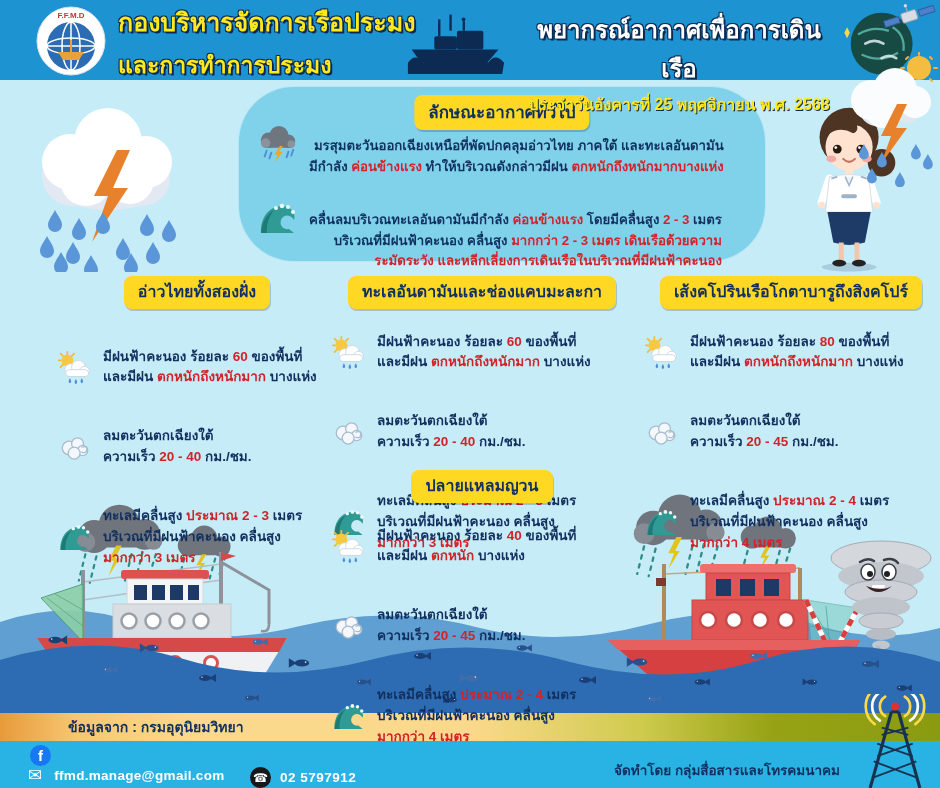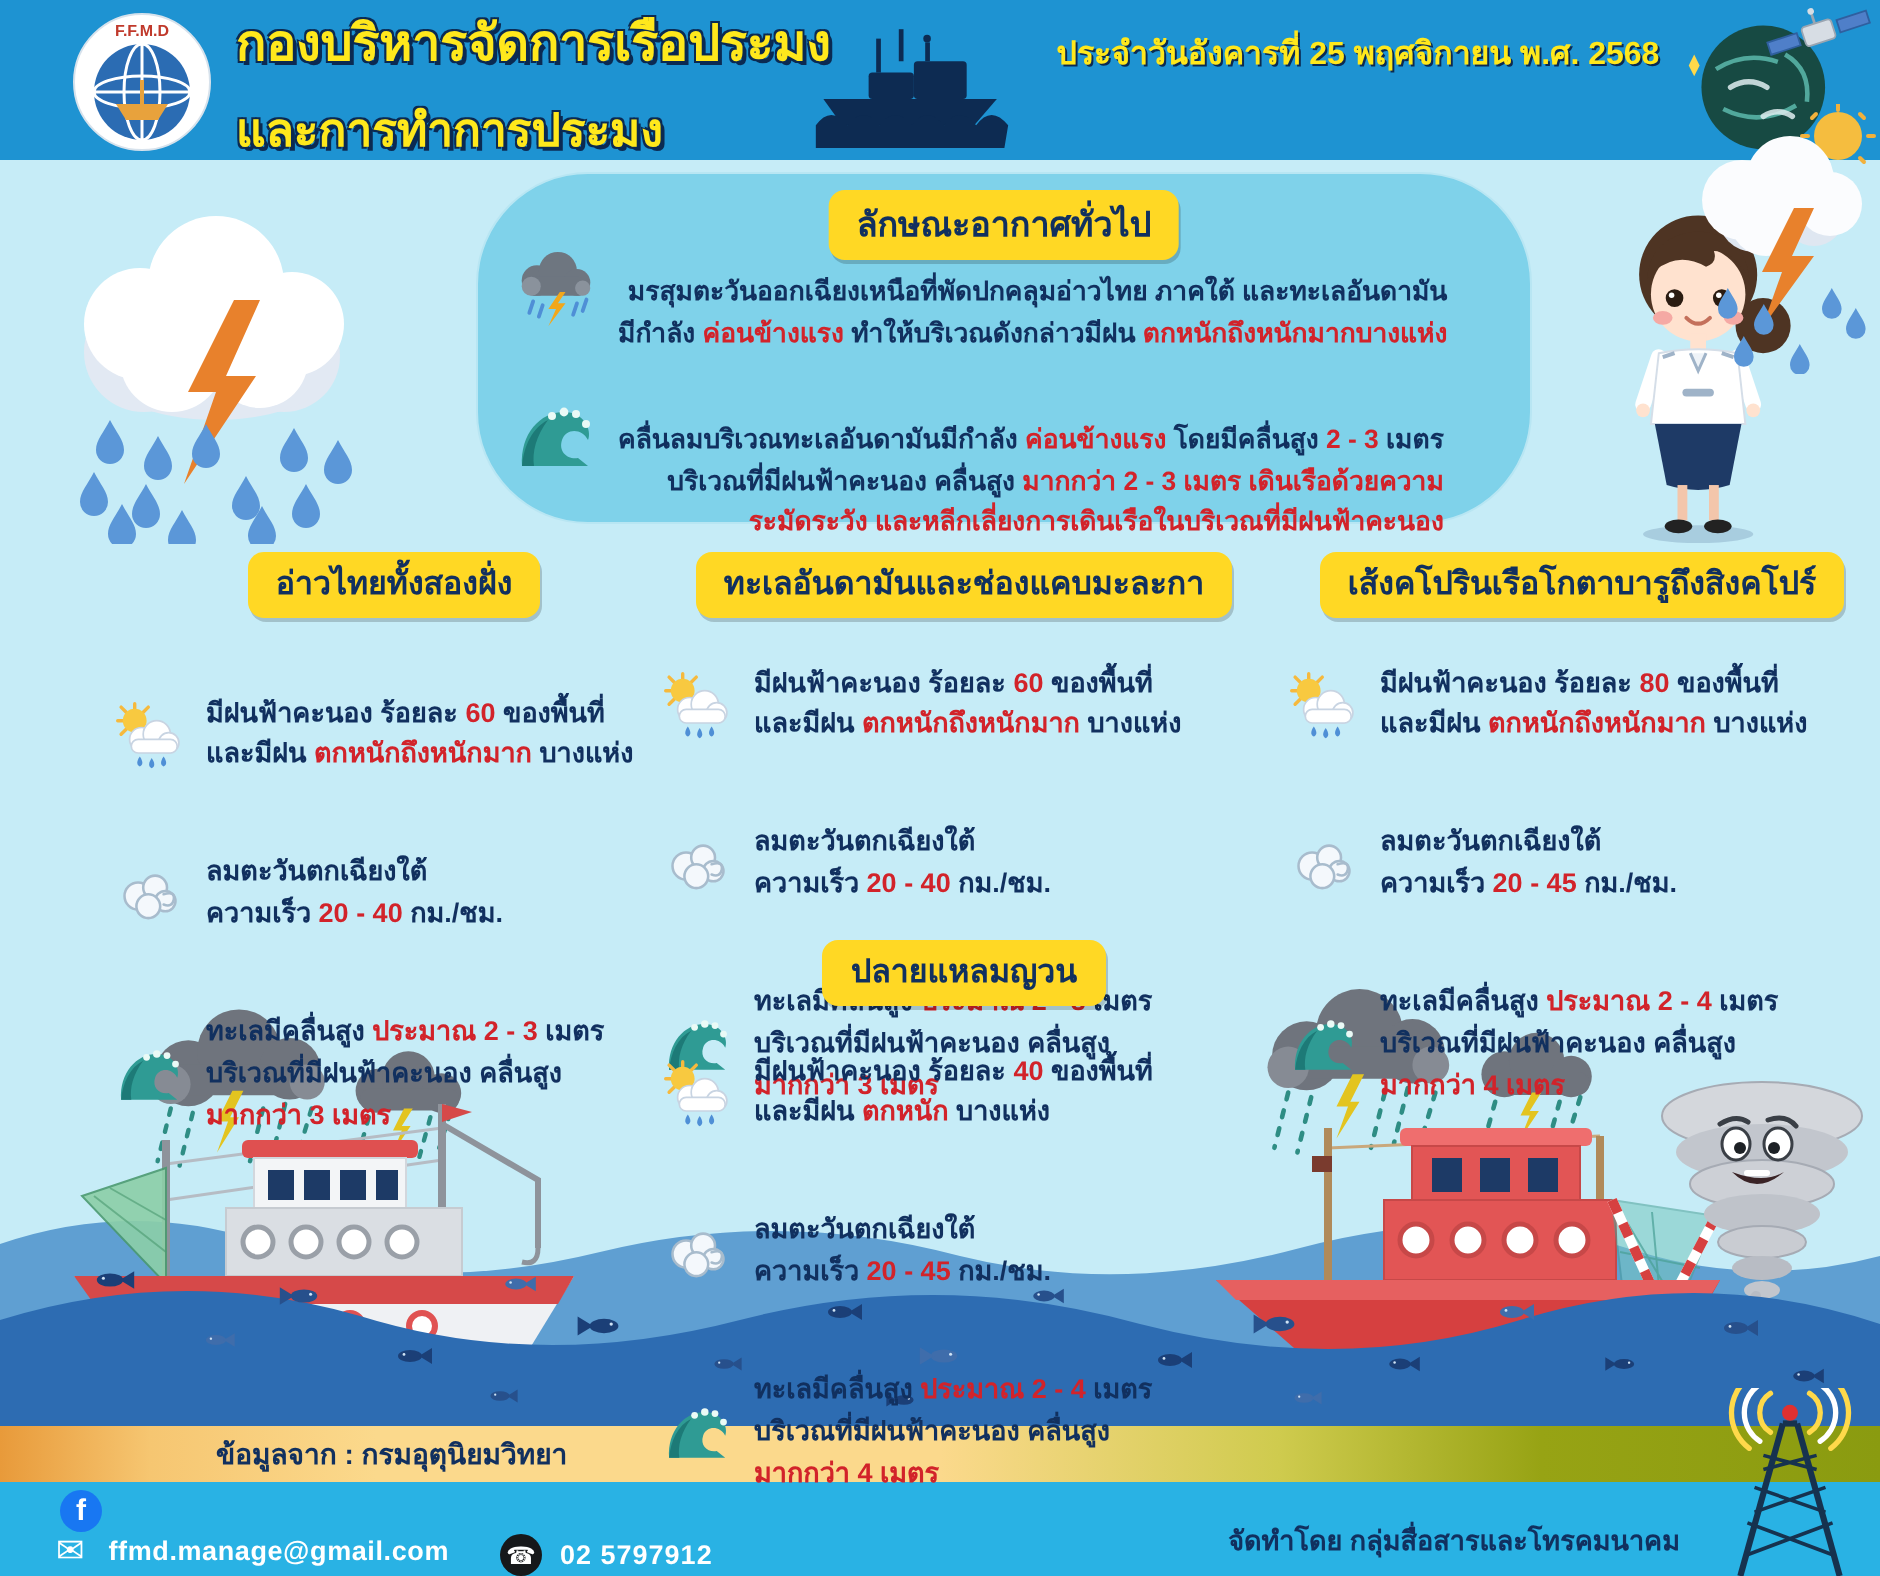--- a/index.html
+++ b/index.html
@@ -50,21 +50,21 @@
   #sec0{left:58px;top:276px;width:278px;gap:15px;}
   #sec1{left:332px;top:276px;width:300px;}
   #sec2{left:645px;top:276px;width:292px;}
   #sec3{left:332px;top:470px;width:300px;}
   
   .scene{position:absolute;left:0;top:490px;width:940px;height:224px;z-index:1;}
   
   .sandband{position:absolute;left:0;top:713px;width:940px;height:28px;z-index:2;
      background:linear-gradient(90deg,#e89a3a 0%,#f6c671 8%,#fbd98c 20%,#fbd98c 50%,#cfcb4e 68%,#97a314 82%,#8a9b10 100%);
      display:flex;align-items:center;}
-  .sandband span{padding-left:108px;font-weight:bold;font-size:14px;color:var(--text_navy,#11305f);}
+  .sandband span{padding-left:68px;font-weight:bold;font-size:14px;color:var(--text_navy,#11305f);}
   
   .foot{position:absolute;left:0;top:741px;width:940px;height:47px;
         background:var(--footer_blue,#29b2e4);z-index:2;}
   .fb-row{position:absolute;left:30px;top:4px;display:flex;align-items:center;gap:12px;}
   .fb-ic{width:21px;height:21px;border-radius:50%;background:var(--facebook_blue,#1877f2);
          color:#fff;font-weight:bold;font-size:15px;display:flex;align-items:center;justify-content:center;}
   .fb-row .txt{font-weight:bold;font-size:13.5px;color:var(--text_navy,#11305f);}
   .mail-row{position:absolute;left:28px;top:26px;display:flex;align-items:center;gap:12px;}
   .env-ic{color:#fff;font-size:17px;line-height:1;}
   .mail-row .txt{font-weight:bold;font-size:13.5px;color:#fff;letter-spacing:.3px;}
@@ -208,20 +208,21 @@
         <rect x="56" y="24" width="28" height="20" rx="2"></rect>
         <rect x="32" y="30" width="24" height="14" rx="2"></rect>
         <rect x="36" y="12" width="2.5" height="18"></rect>
           <rect x="48" y="7" width="2.5" height="17"></rect>
         <rect x="62" y="14" width="2.5" height="10"></rect>
           <circle cx="63" cy="12" r="2"></circle>
         <path d="M4,58 q8,-11 17,0 q8,-11 17,0 q8,-11 17,0 q8,-11 17,0 q8,-11 17,0 q8,-11 17,0 L104,70 L4,70 Z"></path>
       </g>
     </svg>
     <div class="titleblock">
+      <div class="t1">พยากรณ์อากาศเพื่อการเดินเรือ</div>
       <div class="t2">ประจำวันอังคารที่ 25 พฤศจิกายน พ.ศ. 2568</div>
     </div>
     <svg class="globe" viewBox="0 0 110 84">
       <circle cx="48" cy="46" r="34" fill="#174a43"></circle>
       <g stroke="#58b3a6" stroke-width="2.5" fill="none" opacity=".9">
         <path d="M22,36 q16,-10 34,-4"></path>
           <path d="M26,58 q20,10 40,-2"></path>
           <path d="M60,28 q14,8 12,26"></path>
       </g>
       <g stroke="#dfeef0" stroke-width="3" fill="none" stroke-linecap="round" opacity=".85">

